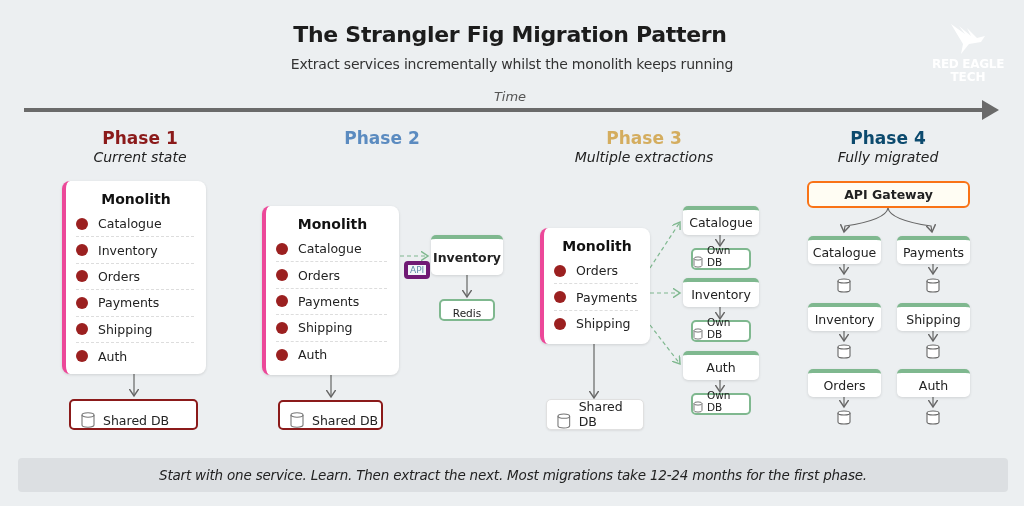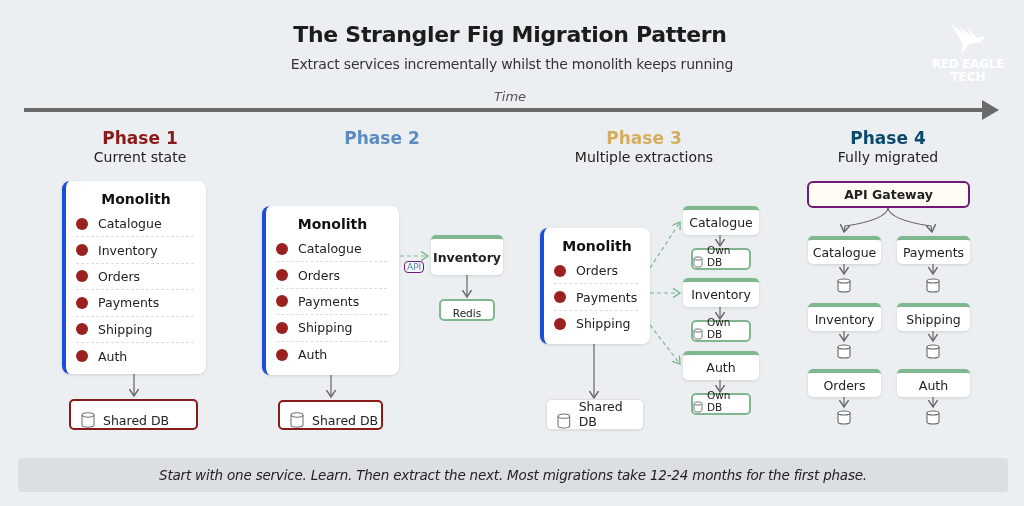--- a/index.html
+++ b/index.html
@@ -23,24 +23,24 @@
   .logo svg { display: block; margin: 0 auto; }
   .logo .l1 { font-size: 12px; font-weight: bold; line-height: 13px; margin-top: 2px; letter-spacing: -0.3px; }
   .logo .l2 { font-size: 12px; font-weight: bold; line-height: 13px; }
   .time-label { left: 480px; top: 89px; width: 60px; text-align: center; font-size: 13px; font-style: italic; color: #555; }
   .timeline { left: 24px; top: 108px; width: 960px; height: 4px; background: #6a6a6a; }
   .timeline-head { left: 982px; top: 100px; width: 0; height: 0;
     border-top: 10px solid transparent; border-bottom: 10px solid transparent; border-left: 17px solid #6a6a6a; }
 
   .phase-head { text-align: center; width: 200px; }
   .phase-name { font-size: 17px; font-weight: bold; line-height: 20px; }
-  .phase-desc { font-size: 14px; color: #222; line-height: 18px; }
+  .phase-desc { font-size: 14px; color: #222; line-height: 18px; font-style: italic; }
 
   .monolith {
-    background: #fff; border-radius: 8px; border-left: 4px solid #1d4ed8;
+    background: #fff; border-radius: 8px; border-left: 4px solid #ec4899;
     box-shadow: 0 1px 3px rgba(0,0,0,0.12);
   }
   .mono-title { text-align: center; font-weight: bold; font-size: 14px; color: #111; padding-top: 10px; height: 30px; }
   .mono-item {
     height: 26.4px; display: flex; align-items: center; margin: 0 12px 0 10px;
     border-bottom: 1px dashed #ddd; font-size: 12.5px; color: #222;
   }
   .mono-item:last-child { border-bottom: none; }
   .dot { width: 12px; height: 12px; border-radius: 50%; background: #9b2020; margin-right: 10px; flex: none; }
 
@@ -51,25 +51,25 @@
   .db-red { border: 2px solid #8b1a1a; }
   .db-plain { border: 1px solid #e0e0e0; box-shadow: 0 1px 2px rgba(0,0,0,0.08); }
   .db-green { border: 2px solid #7fb88f; font-size: 10.5px; justify-content: center; padding-left: 0; }
 
   .svc {
     background: #fff; border-radius: 5px; border-top: 4px solid #7fb88f;
     box-shadow: 0 1px 3px rgba(0,0,0,0.12);
     display: flex; align-items: center; justify-content: center; font-size: 12.5px; color: #222;
   }
   .gateway {
-    background: #fffdf3; border: 2px solid #701a75; border-radius: 6px;
+    background: #fffdf3; border: 2px solid #f97316; border-radius: 6px;
     display: flex; align-items: center; justify-content: center; font-weight: bold; font-size: 12.5px;
   }
   .api-tag {
-    border: 1px solid #701a75; color: #5d8aa8; border-radius: 4px; font-size: 9px;
+    border: 4px solid #701a75; color: #5d8aa8; border-radius: 4px; font-size: 9px;
     padding: 0 2px; background: #f3f7fa;
   }
   .footer {
     left: 18px; top: 458px; width: 990px; height: 34px; background: #dcdfe2; border-radius: 4px;
     display: flex; align-items: center; justify-content: center;
     font-size: 13.5px; font-style: italic; color: #222; letter-spacing: -0.2px;
   }
   svg.overlay { position: absolute; left: 0; top: 0; pointer-events: none; }
 </style>
 </head>

